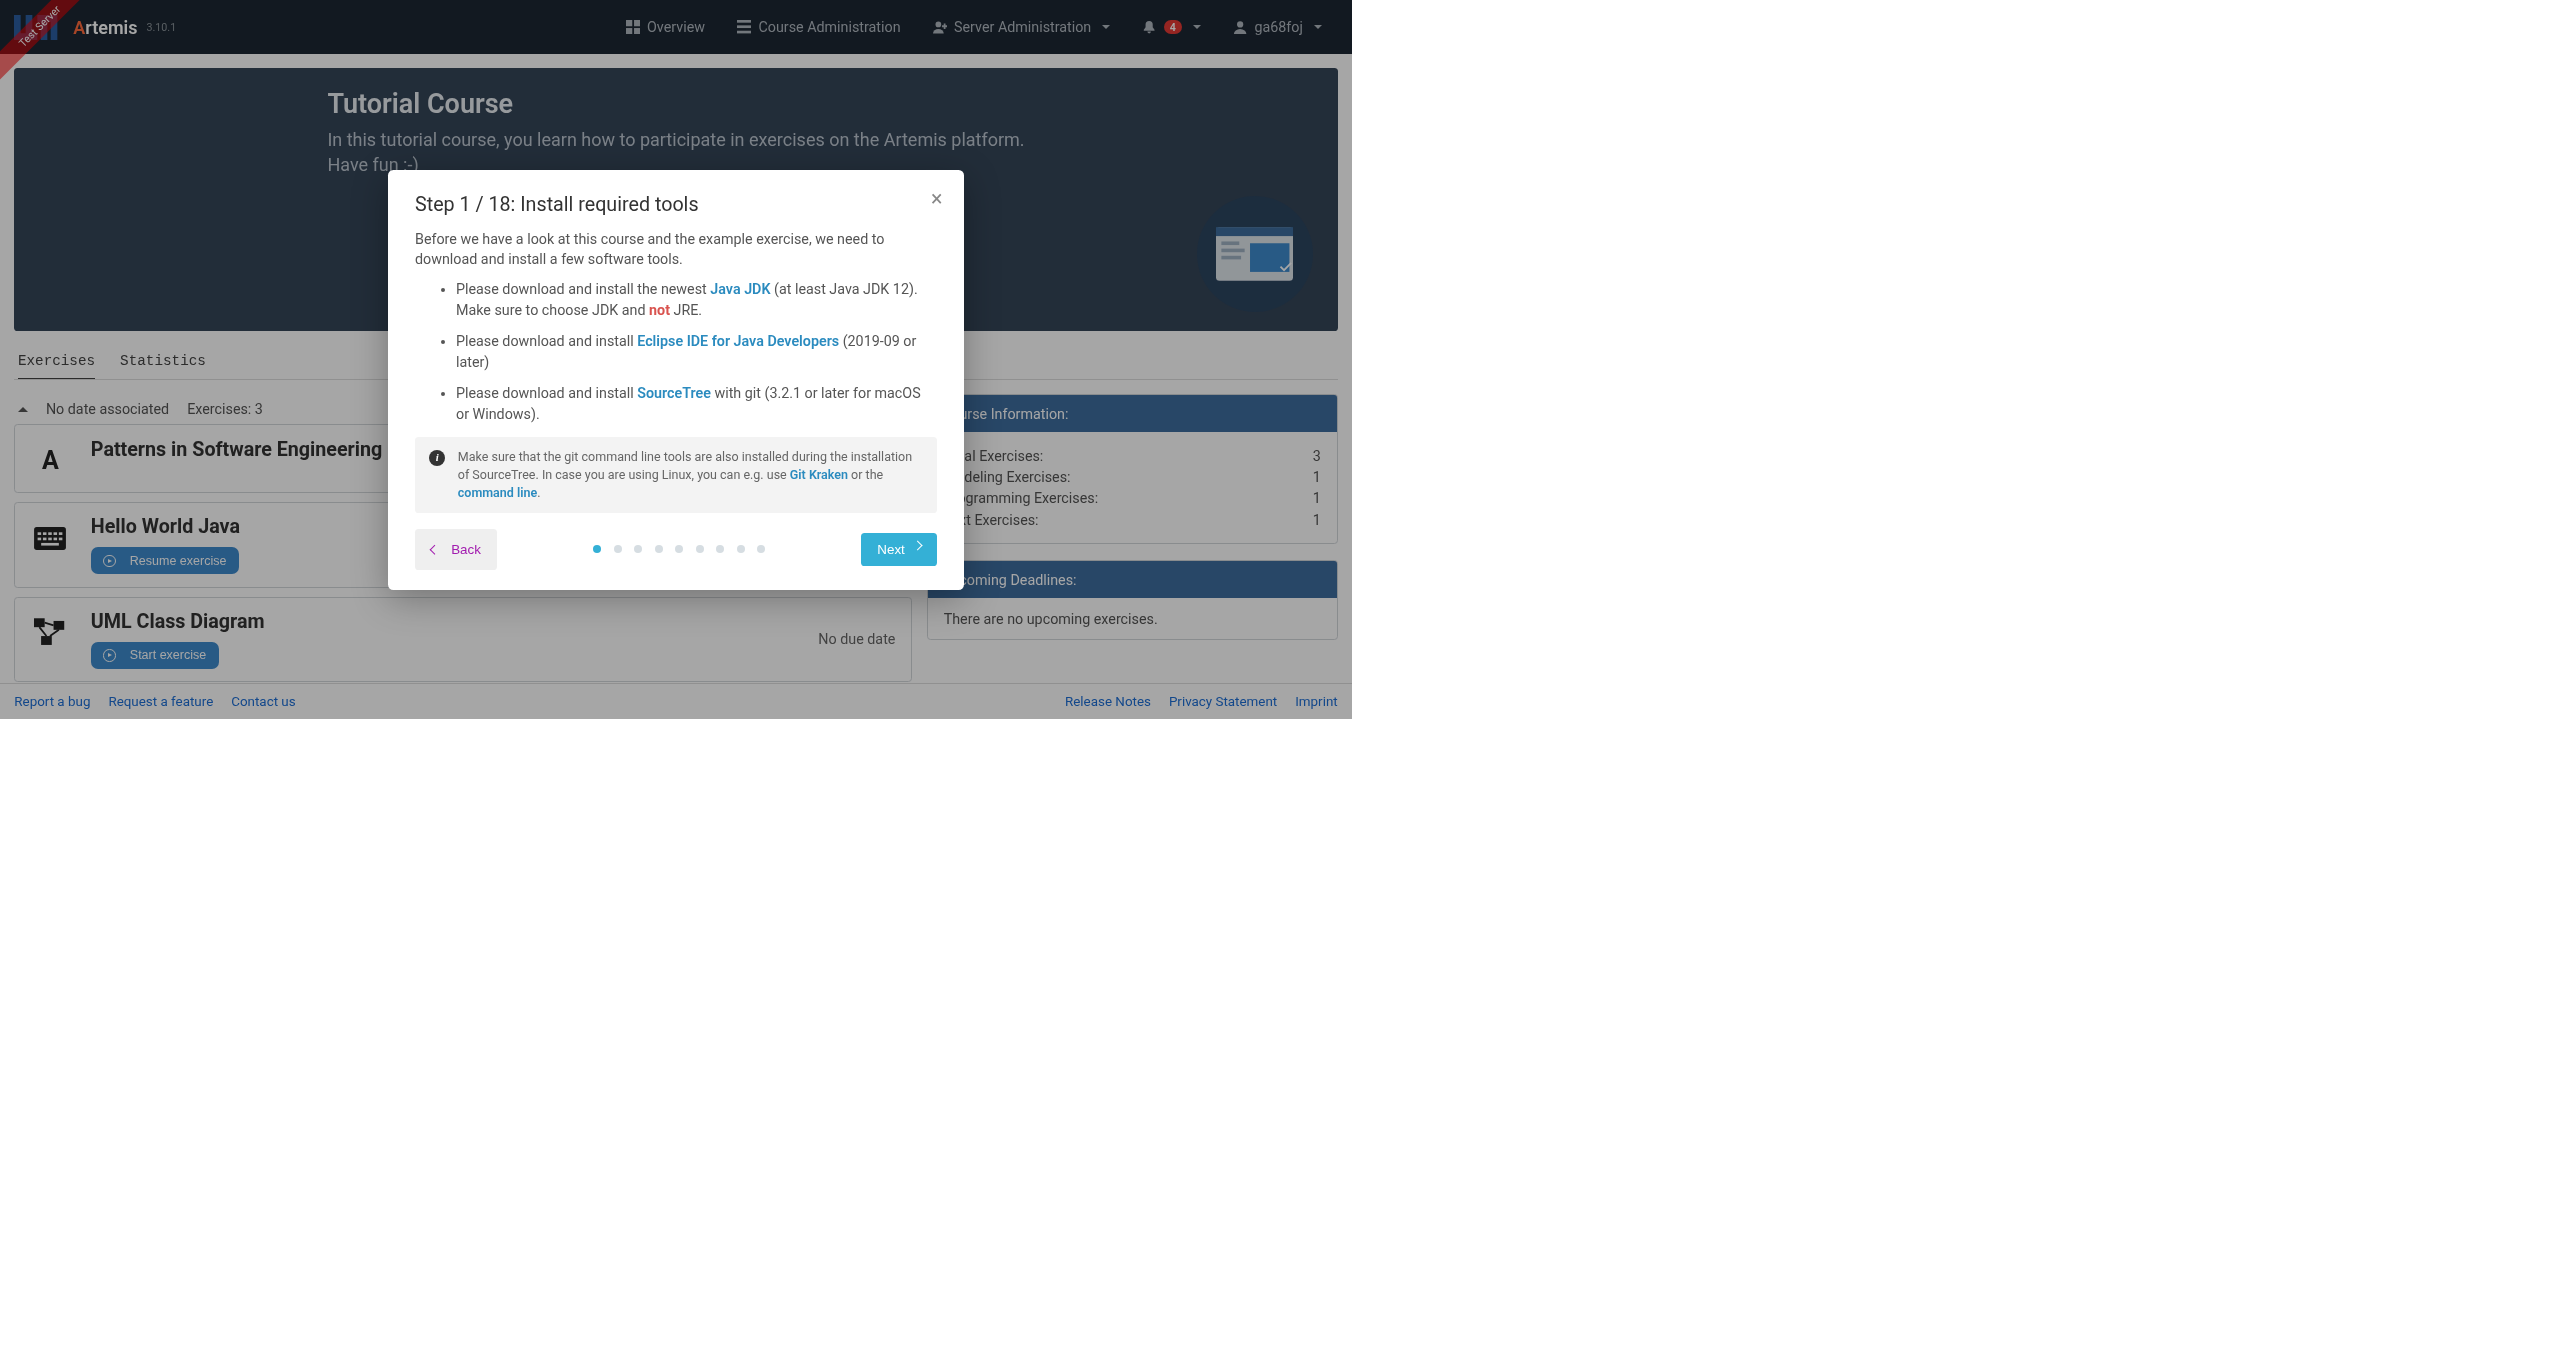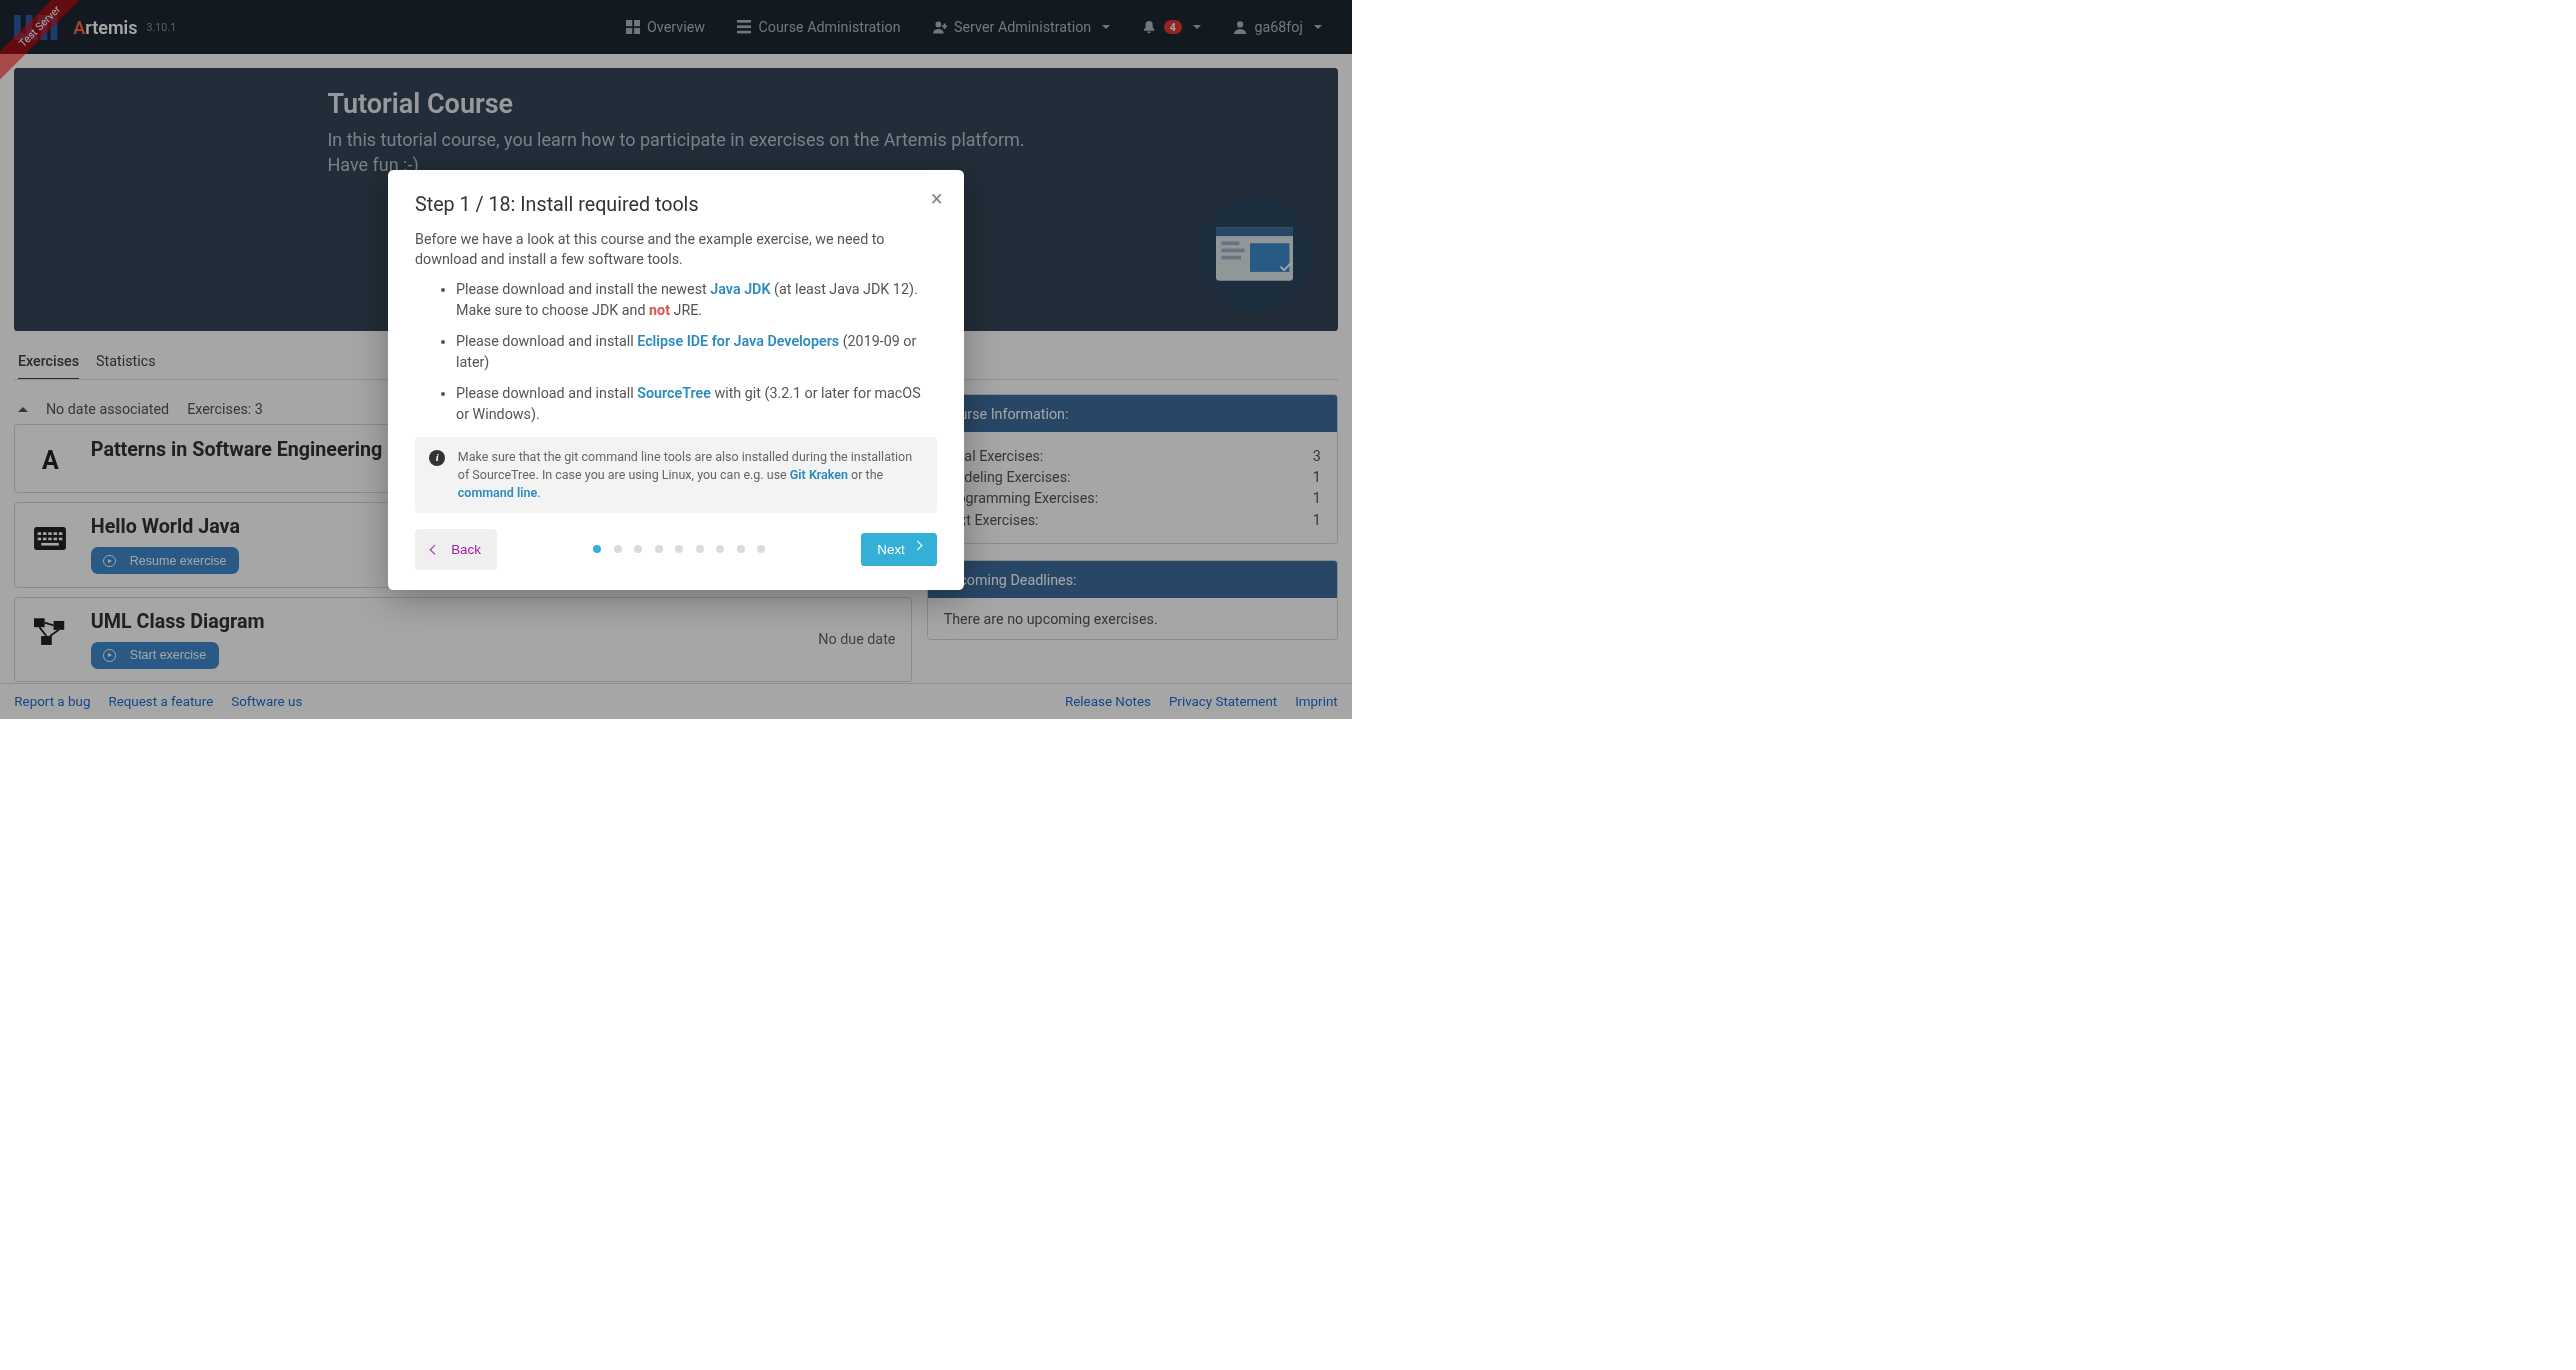--- a/index.html
+++ b/index.html
@@ -19,21 +19,21 @@
 .caret { width: 0; height: 0; border-left: 4.5px solid transparent; border-right: 4.5px solid transparent; border-top: 4.5px solid currentColor; display: inline-block; margin-left: 3.6px; }
 
 
 .page { padding: 14.3px; }
 .hero { background: #354558; color: #bcc5cf; border-radius: 3.6px; padding: 19.7px 25px; display: flex; align-items: center; gap: 18px; flex-direction: column; }
 .hero h1 { color: #e9edf1; font-size: 27px; font-weight: 600; margin-bottom: 7.2px; }
 .hero p { font-size: 18px; line-height: 1.4; }
 .hero-icon { margin-left: auto; width: 116px; height: 116px; border-radius: 50%; background: #2c4560; display: flex; align-items: center; justify-content: center; }
 .hero-icon svg { width: 77px; height: 54px; }
 
-.tabs { display: flex; gap: 17px; padding: 14.3px 3.6px 0; border-bottom: 0.9px solid #ddd; margin-top: 7.2px; }
+.tabs { display: flex; gap: 25px; padding: 14.3px 3.6px 0; border-bottom: 0.9px solid #ddd; margin-top: 7.2px; font-family: Liberation Mono, monospace; }
 .tab { padding-bottom: 9px; font-size: 14.3px; color: #444; cursor: pointer; }
 .tab.active { border-bottom: 1.8px solid #444; font-weight: 500; }
 
 .layout { display: flex; gap: 14.3px; margin-top: 14.3px; }
 .col-main { flex: 1; }
 .col-side { width: 411px; }
 
 .group-header { display: flex; align-items: center; gap: 18px; padding: 7.2px 3.6px; color: #555; font-size: 14.3px; }
 .chevron-up { width: 0; height: 0; border-left: 5.4px solid transparent; border-right: 5.4px solid transparent; border-bottom: 5.4px solid #555; display: inline-block; }
 
@@ -245,21 +245,21 @@
         <div class="panel-header">Upcoming Deadlines:</div>
         <div class="panel-body">There are no upcoming exercises.</div>
       </div>
     </div>
   </div>
 </div>
 
 <div class="footer">
   <a>Report a bug</a>
   <a>Request a feature</a>
-  <a>Software us</a>
+  <a>Contact us</a>
   <div class="footer-spacer"></div>
   <a>Release Notes</a>
   <a>Privacy Statement</a>
   <a>Imprint</a>
 </div>
 
 <div class="overlay"></div>
 <div class="modal">
   <span class="modal-close">×</span>
   <h2 class="modal-title">Step 1 / 18: Install required tools</h2>

